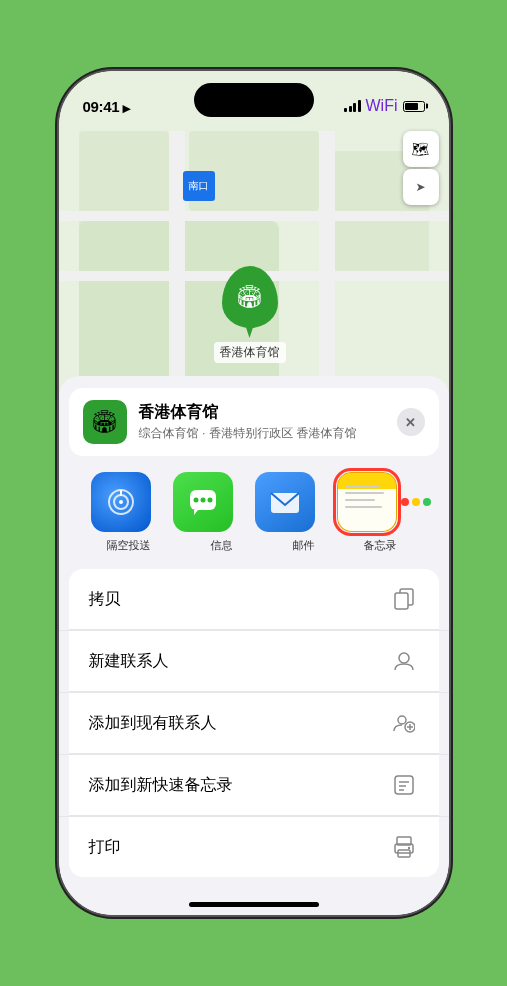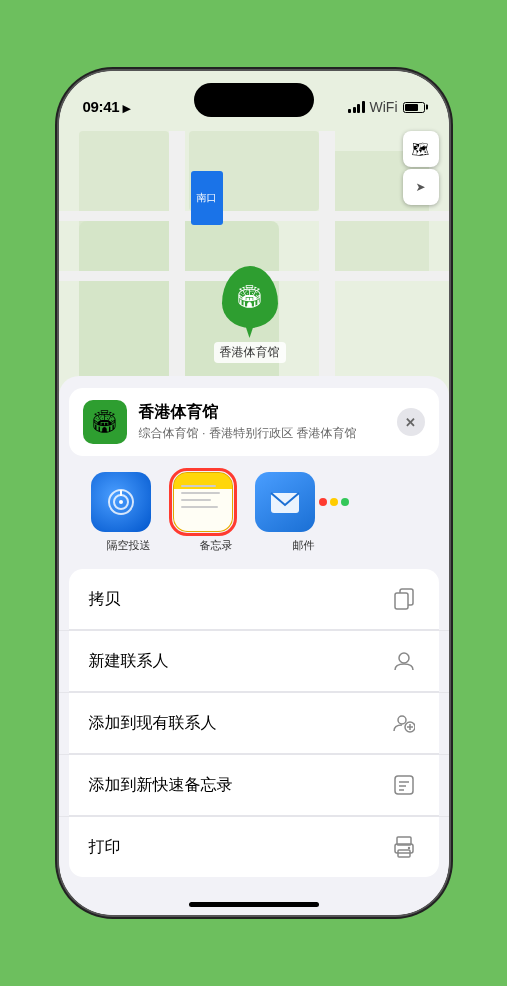--- a/index.html
+++ b/index.html
@@ -170,25 +170,25 @@
       position: absolute;
       top: 200px; left: 0; right: 0;
       height: 10px;
       background: #f0f0f0;
     }
 
     
     .map-label {
       position: absolute;
       top: 100px;
-      left: 132px;
+      left: 124px;
       background: #1a73e8;
       color: white;
       font-size: 10px;
-      padding: 20px 6px;
+      padding: 8px 6px;
       border-radius: 3px;
       white-space: nowrap;
     }
 
     
     .map-controls {
       position: absolute;
       top: 60px;
       right: 10px;
       display: flex;
@@ -475,21 +475,21 @@
         <span class="status-time">09:41</span>
         <span style="font-size:11px;color:#000;">▶</span>
       </div>
       <div class="status-icons">
         <div class="signal-bars">
           <div class="signal-bar" style="height:4px;"></div>
           <div class="signal-bar" style="height:6px;"></div>
           <div class="signal-bar" style="height:9px;"></div>
           <div class="signal-bar" style="height:12px;"></div>
         </div>
-        <span style="font-size:14px;color:#404040;">WiFi</span>
+        <span style="font-size:16px;color:#6d28d9;">WiFi</span>
         <div class="battery-icon">
           <div class="battery-fill"></div>
         </div>
       </div>
     </div>
 
     <div class="dynamic-island"></div>
 
     <div class="map-area">
       <div class="map-block-1"></div>
@@ -544,45 +544,57 @@
             <svg width="32" height="32" viewBox="0 0 32 32">
               <circle cx="16" cy="16" r="12" fill="none" stroke="white" stroke-width="2" opacity="0.8"></circle>
               <circle cx="16" cy="16" r="7" fill="none" stroke="white" stroke-width="2" opacity="0.8"></circle>
               <circle cx="16" cy="16" r="2" fill="white"></circle>
               <line x1="16" y1="4" x2="16" y2="10" stroke="white" stroke-width="2"></line>
             </svg>
           </div>
           <span class="app-label">隔空投送</span>
         </div>
 
+        <div class="app-item">
+          <div class="app-icon messages">
+            <svg width="34" height="34" viewBox="0 0 34 34">
+              <rect x="4" y="5" width="26" height="20" rx="6" fill="white"></rect>
+              <polygon points="8,25 12,25 8,30" fill="white"></polygon>
+              <circle cx="10" cy="15" r="2.5" fill="#25c025"></circle>
+              <circle cx="17" cy="15" r="2.5" fill="#25c025"></circle>
+              <circle cx="24" cy="15" r="2.5" fill="#25c025"></circle>
+            </svg>
+          </div>
+          <span class="app-label">信息</span>
+        </div>
+
+        <div class="app-item">
+          <div class="app-icon mail">
+            <svg width="34" height="34" viewBox="0 0 34 34">
+              <rect x="3" y="8" width="28" height="20" rx="3" fill="white" opacity="0.9"></rect>
+              <polyline points="3,8 17,20 31,8" fill="none" stroke="#1a6fd4" stroke-width="2"></polyline>
+            </svg>
+          </div>
+          <span class="app-label">邮件</span>
+        </div>
 
         <div class="app-item selected">
           <div class="app-icon notes">
             <div class="notes-content">
               <div class="notes-lines">
                 <div class="notes-line" style="width:80%;"></div>
                 <div class="notes-line" style="width:90%;"></div>
                 <div class="notes-line" style="width:70%;"></div>
                 <div class="notes-line" style="width:85%;"></div>
               </div>
             </div>
           </div>
           <span class="app-label">备忘录</span>
         </div>
 
-        <div class="app-item">
-          <div class="app-icon mail">
-            <svg width="34" height="34" viewBox="0 0 34 34">
-              <rect x="3" y="8" width="28" height="20" rx="3" fill="white" opacity="0.9"></rect>
-              <polyline points="3,8 17,20 31,8" fill="none" stroke="#1a6fd4" stroke-width="2"></polyline>
-            </svg>
-          </div>
-          <span class="app-label">邮件</span>
-        </div>
-
         <div class="more-dots">
           <div class="dot" style="background:#ff3b30;"></div>
           <div class="dot" style="background:#ffcc00;"></div>
           <div class="dot" style="background:#34c759;"></div>
         </div>
       </div>
 
       <div class="actions-group">
 
         <div class="action-row" style="border-radius:14px 14px 0 0;">

